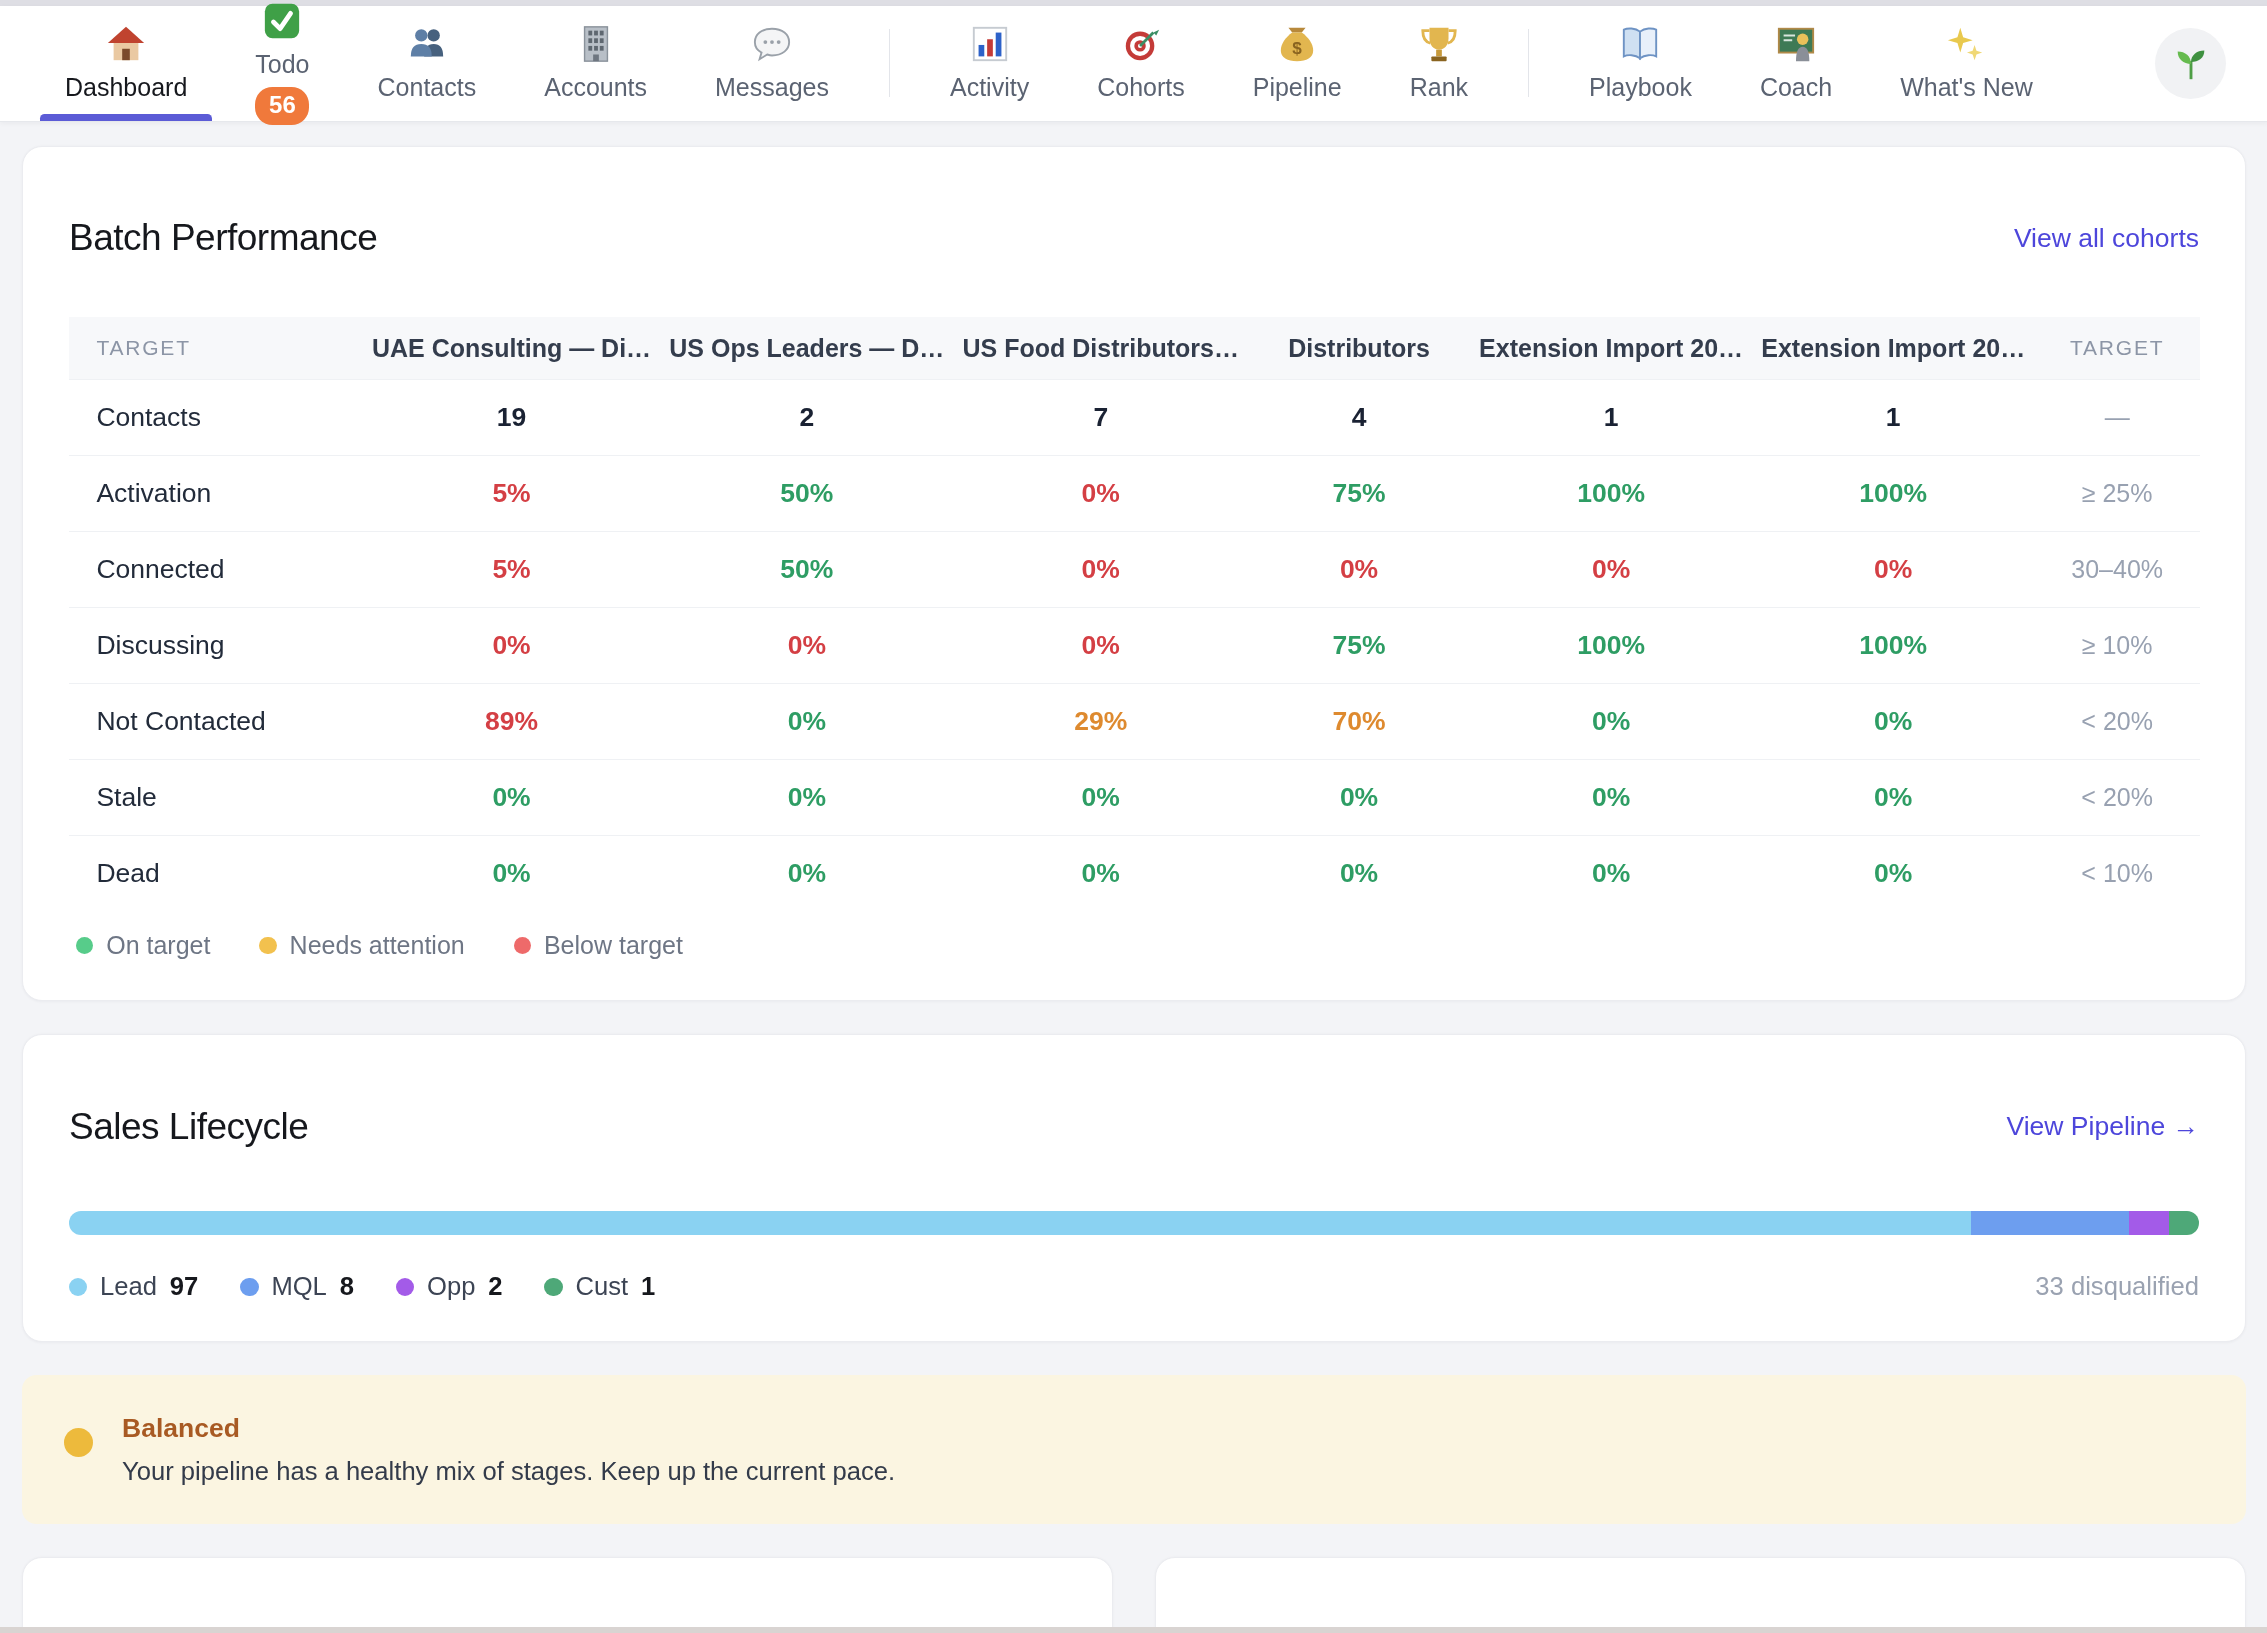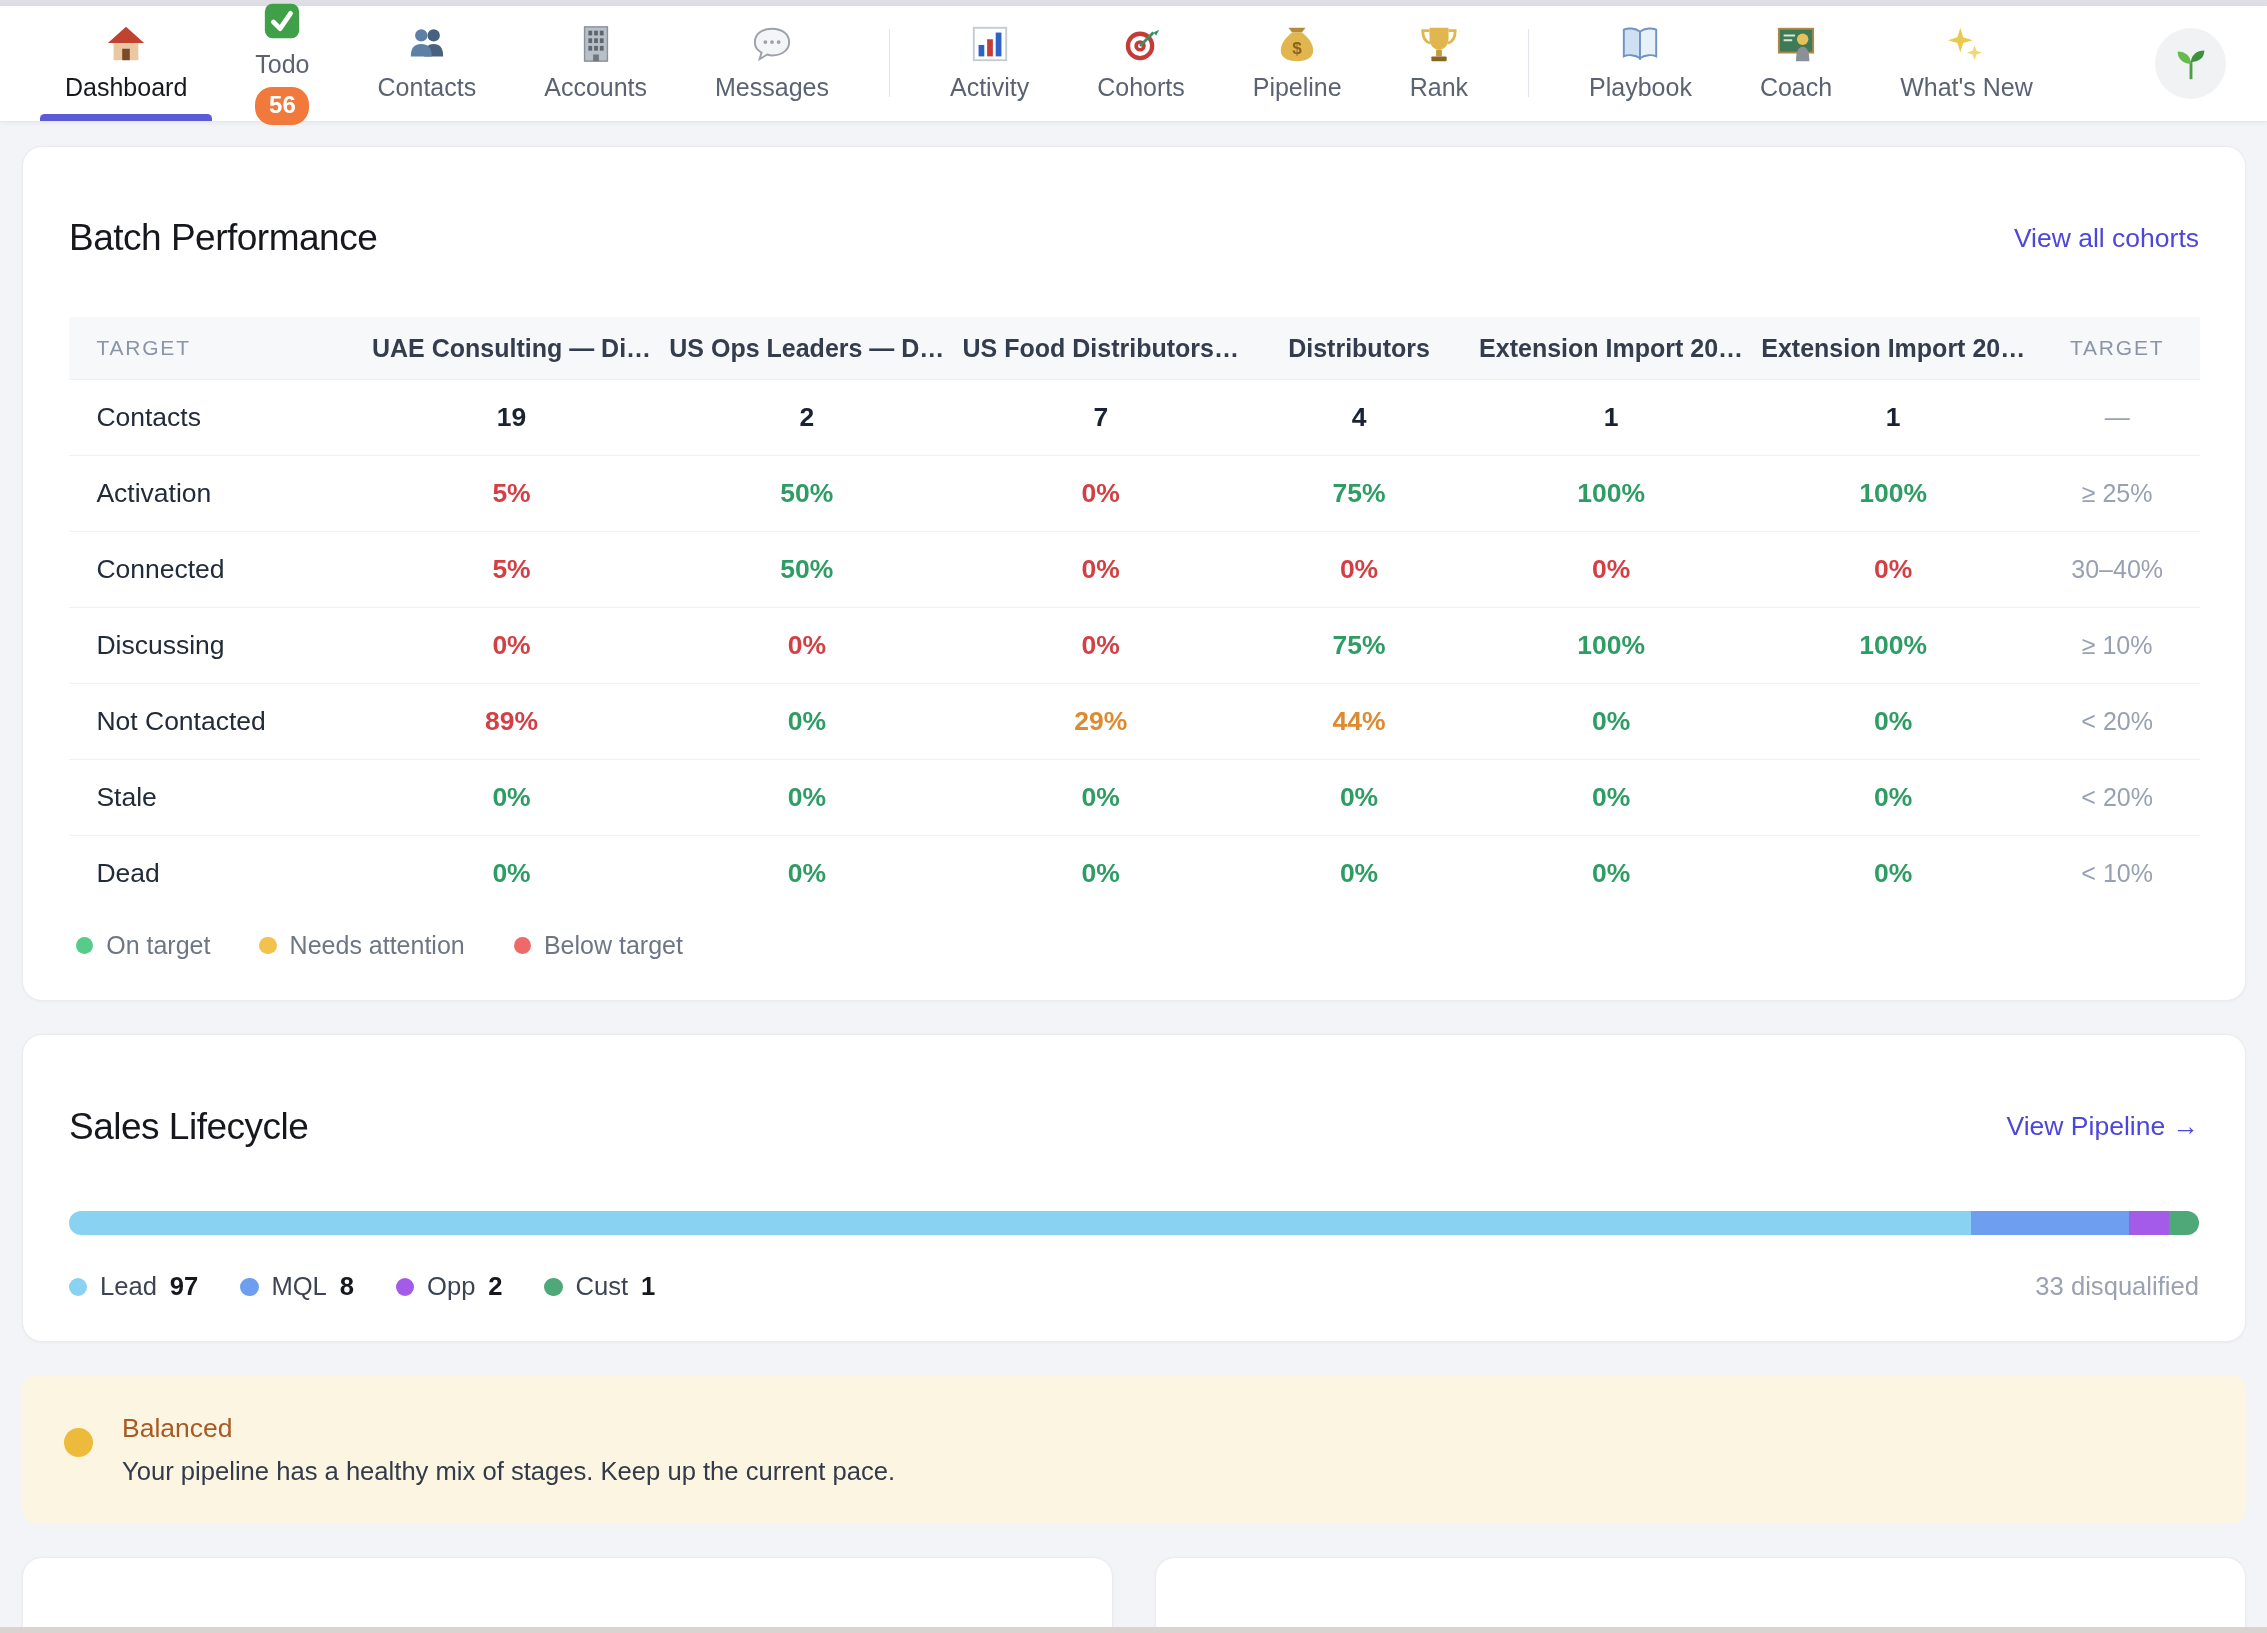--- a/index.html
+++ b/index.html
@@ -60,21 +60,21 @@
   .sl-legend{display:flex;align-items:center;gap:42px;margin:37px 46px 40px;
     font-size:25.6px;color:#3C4454;}
   .sl-item{display:flex;align-items:center;gap:12.8px;}
   .sl-dot{width:18.3px;height:18.3px;border-radius:50%;}
   .sl-num{font-weight:bold;color:#16181D;}
   .sl-right{margin-left:auto;color:#9AA2B1;}
 
   
   .insight{border-radius:14.6px;padding:38px 42px;display:flex;gap:29px;align-items:flex-start;}
   .insight-dot{width:29px;height:29px;border-radius:50%;flex:0 0 auto;margin-top:14.6px;}
-  .insight-title{font-size:26.5px;font-weight:normal;margin-bottom:12.8px;}
+  .insight-title{font-size:26.5px;font-weight:bold;margin-bottom:12.8px;}
   .insight-text{font-size:25.6px;color:#333B4A;}
 
   
   .bottom-grid{display:grid;grid-template-columns:1fr 1fr;gap:42px;}
   .bottom-grid .card{height:402px;overflow:hidden;}
 
   .act-head{padding:40px 51px 0;}
 
   .bottom-strip{position:absolute;left:0;right:0;bottom:0;height:6.4px;background:#D9D4D2;z-index:50;}
 </style>
@@ -295,21 +295,21 @@
           <td class="val" data-status="good">75%</td>
           <td class="val" data-status="good">100%</td>
           <td class="val" data-status="good">100%</td>
           <td class="target">≥ 10%</td>
         </tr>
         <tr>
           <td class="metric">Not Contacted</td>
           <td class="val" data-status="bad">89%</td>
           <td class="val" data-status="good">0%</td>
           <td class="val" data-status="warn">29%</td>
-          <td class="val" data-status="warn">44%</td>
+          <td class="val" data-status="warn">70%</td>
           <td class="val" data-status="good">0%</td>
           <td class="val" data-status="good">0%</td>
           <td class="target">&lt; 20%</td>
         </tr>
         <tr>
           <td class="metric">Stale</td>
           <td class="val" data-status="good">0%</td>
           <td class="val" data-status="good">0%</td>
           <td class="val" data-status="good">0%</td>
           <td class="val" data-status="good">0%</td>

